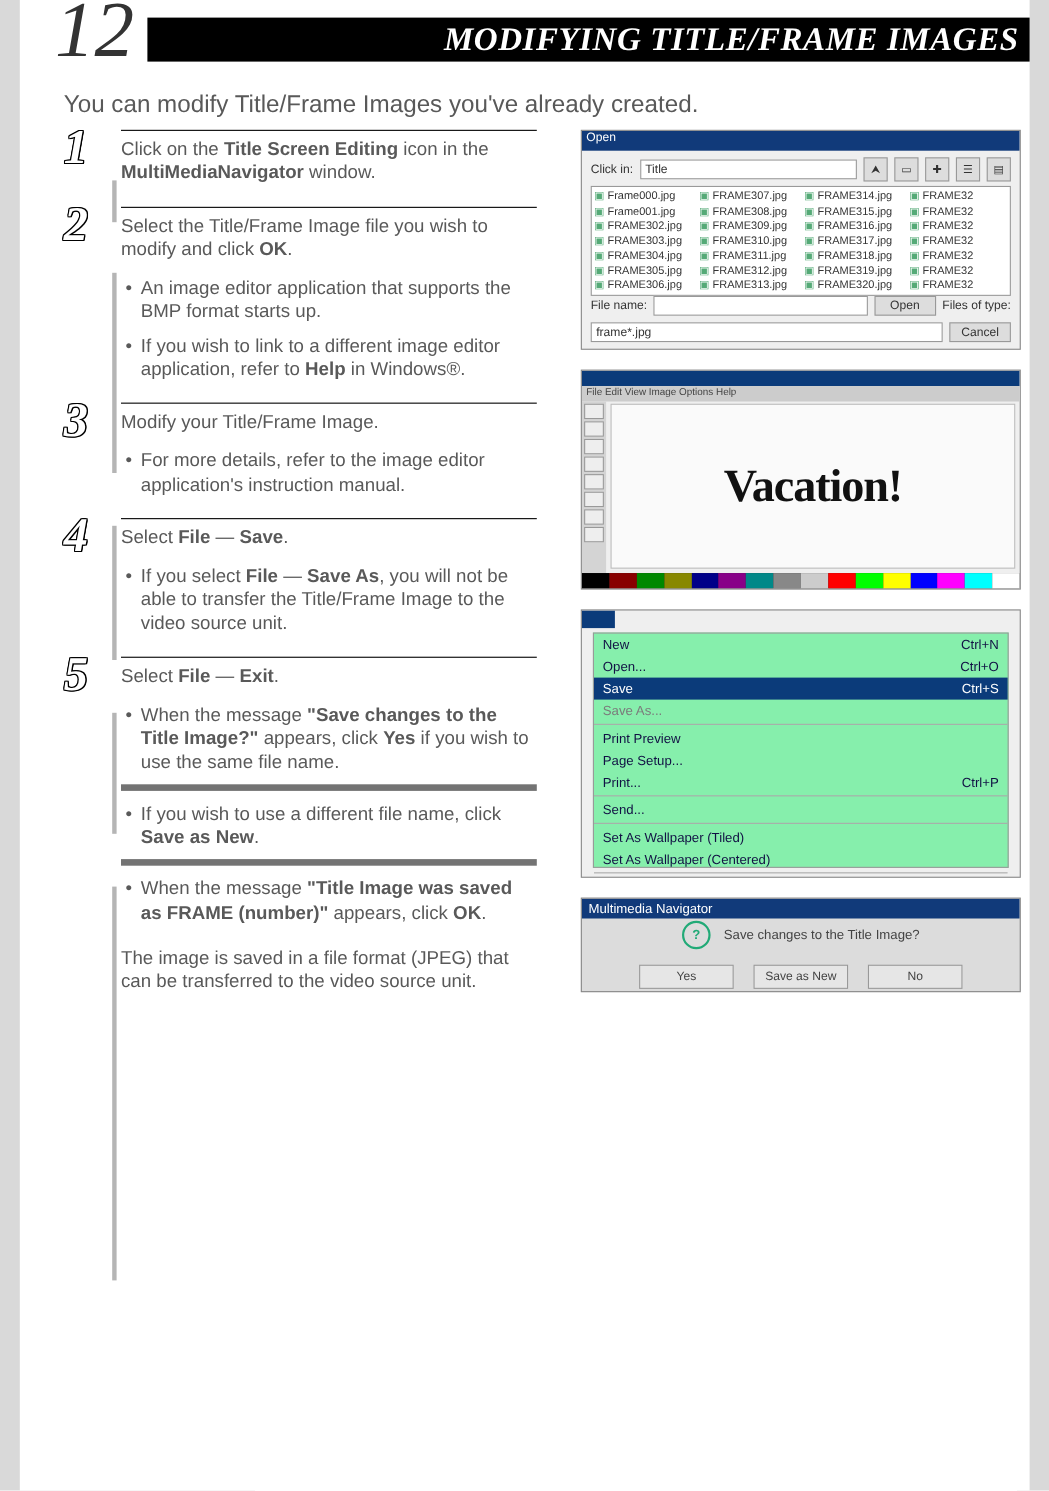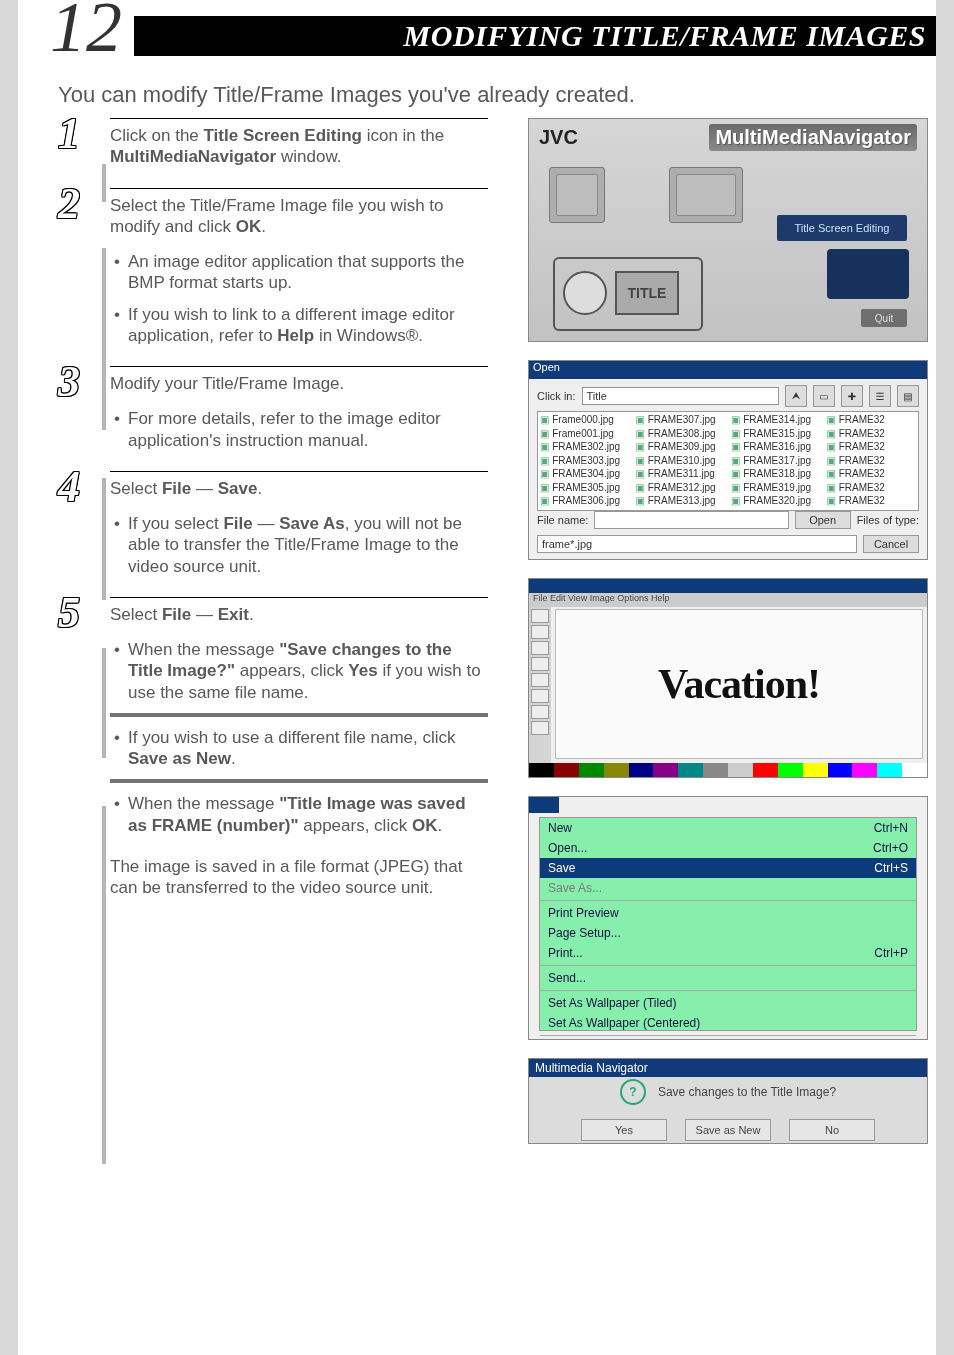--- a/index.html
+++ b/index.html
@@ -96,21 +96,21 @@
   .bullets {
     list-style: none;
     margin-top: 14px;
   }
   .bullets li {
     position: relative;
     padding-left: 18px;
     margin-bottom: 10px;
   }
   .bullets li.sep {
-    border-top: 4px solid #737373;
+    border-top: 6px solid #737373;
     padding-top: 10px;
   }
   .bullets li::before {
     content: "•";
     position: absolute;
     left: 4px; top: 0;
     color: #595959;
   }
   .bullets li.sep::before { top: 10px; }
   .bold { font-weight: bold; }
@@ -296,40 +296,20 @@
             <li class="sep"><span>When the message </span><span class="bold">"Title Image was saved as FRAME (number)"</span><span> appears, click </span><span class="bold">OK</span><span>.</span></li>
           </ul>
         </div>
       </div>
 
       <div class="closing">The image is saved in a file format (JPEG) that can be transferred to the video source unit.</div>
     </div>
 
     <div class="figs">
 
-      <div class="fig figA">
-        <div class="top">
-          <span class="brand">JVC</span>
-          <span class="prod">MultiMediaNavigator</span>
-        </div>
-        <div class="badge b1">
-            <div class="inner"></div>
-          </div>
-        <div class="badge b2">
-            <div class="inner"></div>
-          </div>
-        <div class="t-btn">Title Screen Editing</div>
-        <div class="blob"></div>
-        <div class="q-btn">Quit</div>
-        <div class="unit">
-          <div class="case"></div>
-          <div class="lens"></div>
-          <div class="scr">TITLE</div>
-        </div>
-      </div>
 
       <div class="fig figB">
         <div class="ttl">Open</div>
         <div class="row1">
           <span>Click in:</span>
           <div class="combo">
               <span>Title</span>
             </div>
           <div class="ibtn">⮝</div>
           <div class="ibtn">▭</div>

